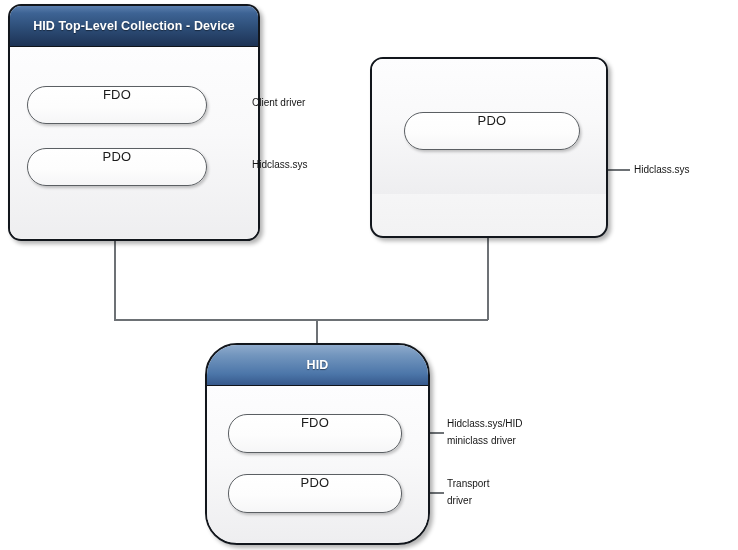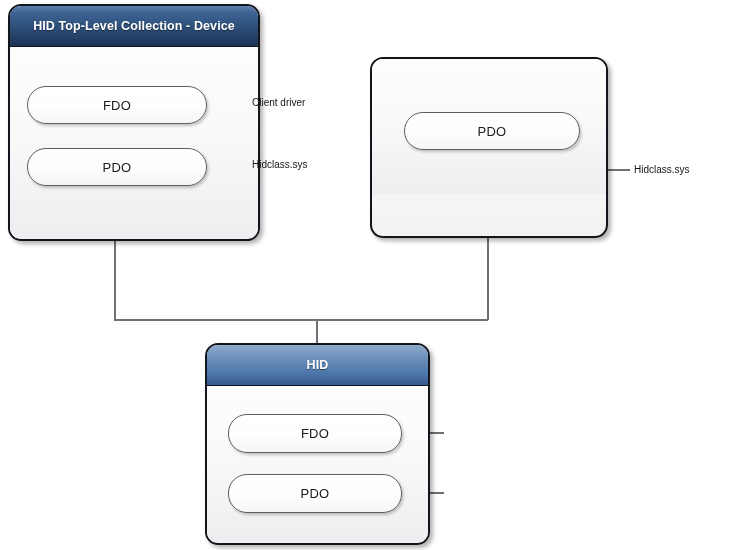--- a/index.html
+++ b/index.html
@@ -68,21 +68,20 @@
     background: linear-gradient(180deg, #fdfdfe 0%, #f9f9fa 45%, #eeeef0 100%);
   }
 
   
   .pill {
     position: absolute;
     border: 1.6px solid #5b5f63;
     border-radius: 19px;
     background: linear-gradient(180deg, #ffffff 0%, #fdfdfd 55%, #f6f6f7 100%);
     display: flex;
-    align-items: center;
     justify-content: center;
     box-sizing: border-box;
     box-shadow: 1.5px 2px 3px rgba(0,0,0,0.22);
     color: #1b1b1b;
     font-size: 13px;
     letter-spacing: 0.2px;
   }
 
   
   .callout {
@@ -129,33 +128,37 @@
   </div>
 
   <div class="node" style="left:370px; top:57px; width:238px; height:181px;">
     <div class="node-body">
       <div class="pill" style="left:32px; top:53px; width:176px; height:38px;">
         <span>PDO</span>
       </div>
     </div>
   </div>
 
-  <div class="node" style="left:205px; top:343px; width:225px; height:202px;">
+  <div class="node" style="left:205px; top:343px; width:225px; height:202px;border-radius:32px;">
     <div class="node-header hdr-light">HID</div>
     <div class="node-body">
       <div class="pill" style="left:21px; top:28px; width:174px; height:39px;">
         <span>FDO</span>
       </div>
       <div class="pill" style="left:21px; top:88px; width:174px; height:39px;">
         <span>PDO</span>
       </div>
     </div>
   </div>
 
   <div class="callout" style="left:252px; top:94px;">Client driver</div>
 
   <div class="callout" style="left:252px; top:156px;">Hidclass.sys</div>
 
   <div class="callout" style="left:634px; top:161px;">Hidclass.sys</div>
 
+  <div class="callout" style="left:447px; top:415px;">Hidclass.sys/HID
+miniclass driver</div>
 
+  <div class="callout" style="left:447px; top:475px;">Transport
+driver</div>
 
 </div>
 
 </body></html>

